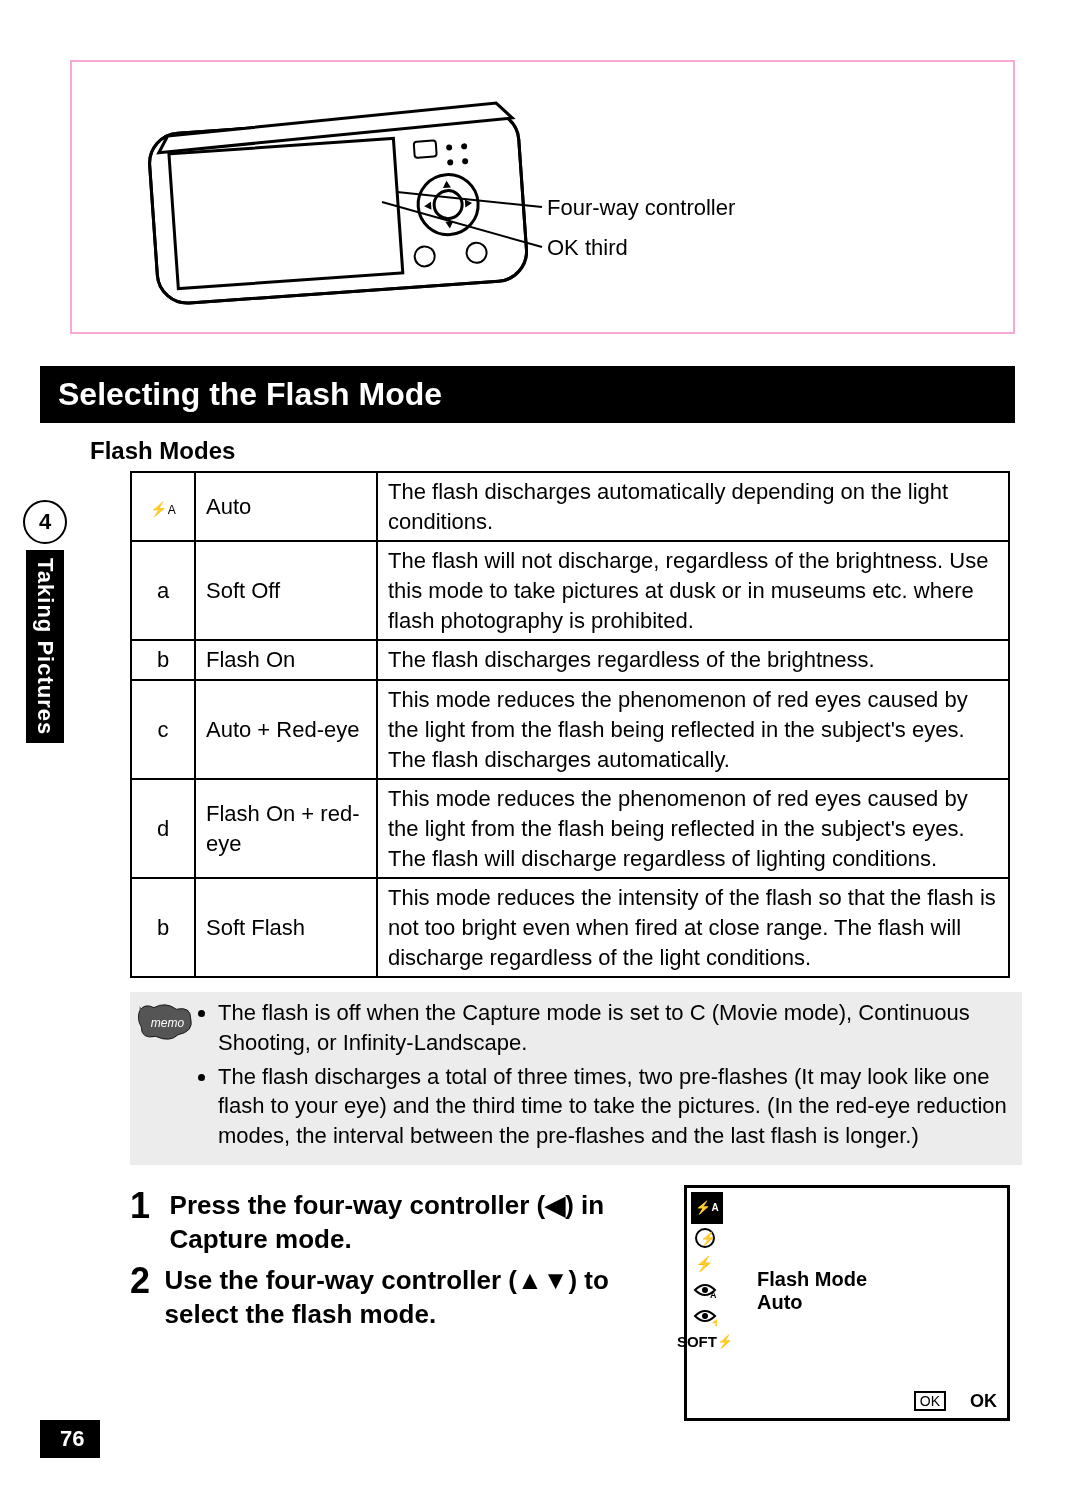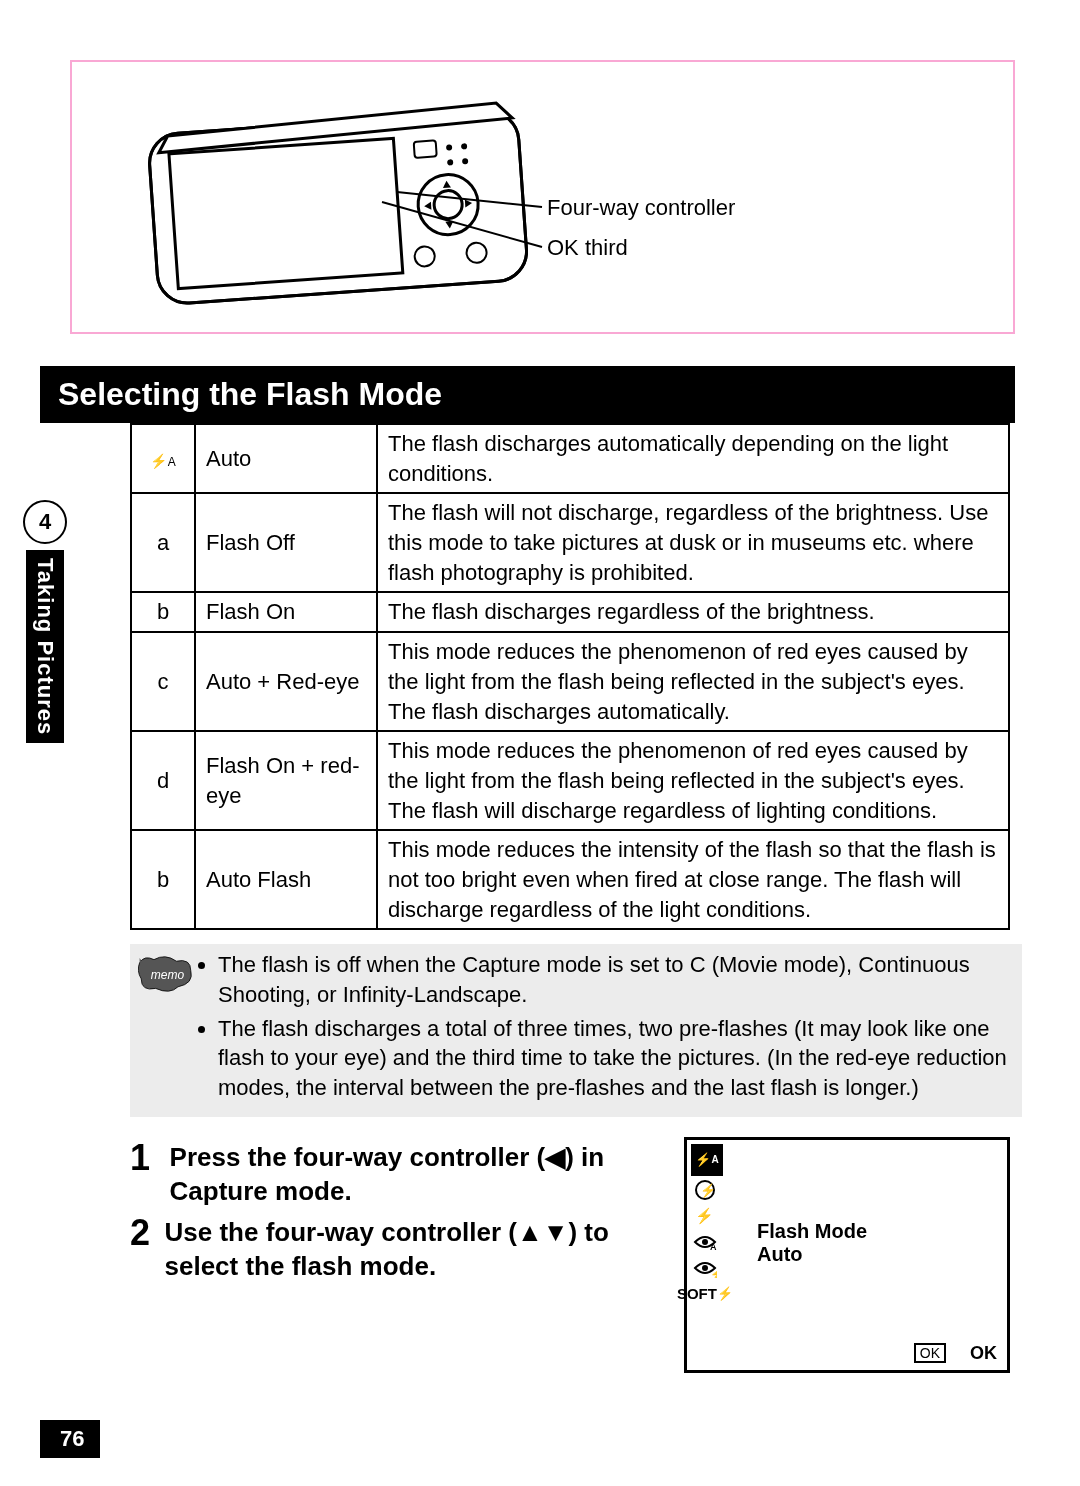--- a/index.html
+++ b/index.html
@@ -264,51 +264,52 @@
 
     <svg width="100%" height="100%" style="position:absolute;left:0;top:0;pointer-events:none">
       <line x1="325" y1="130" x2="470" y2="145" stroke="#000" stroke-width="2"></line>
       <line x1="310" y1="140" x2="470" y2="185" stroke="#000" stroke-width="2"></line>
     </svg>
     <div class="diag-label" style="left:475px; top:133px;">Four-way controller</div>
     <div class="diag-label" style="left:475px; top:173px;">OK third</div>
   </div>
 
   <div class="heading-bar">Selecting the Flash Mode</div>
+  <div class="subhead">Flash Modes</div>
 
   <table class="modes">
     <tbody>
         <tr>
       <td class="icon"><span style="font-size:14px">⚡</span><span style="font-size:12px">A</span></td>
       <td class="name">Auto</td>
       <td>The flash discharges automatically depending on the light conditions.</td>
     </tr>
     <tr>
       <td class="icon">a</td>
-      <td class="name">Flash Off</td>
+      <td class="name">Soft Off</td>
       <td>The flash will not discharge, regardless of the brightness. Use this mode to take pictures at dusk or in museums etc. where flash photography is prohibited.</td>
     </tr>
     <tr>
       <td class="icon">b</td>
       <td class="name">Flash On</td>
       <td>The flash discharges regardless of the brightness.</td>
     </tr>
     <tr>
       <td class="icon">c</td>
       <td class="name">Auto + Red-eye</td>
       <td>This mode reduces the phenomenon of red eyes caused by the light from the flash being reflected in the subject's eyes. The flash discharges automatically.</td>
     </tr>
     <tr>
       <td class="icon">d</td>
       <td class="name">Flash On + red-eye</td>
       <td>This mode reduces the phenomenon of red eyes caused by the light from the flash being reflected in the subject's eyes. The flash will discharge regardless of lighting conditions.</td>
     </tr>
     <tr>
       <td class="icon">b</td>
-      <td class="name">Auto Flash</td>
+      <td class="name">Soft Flash</td>
       <td>This mode reduces the intensity of the flash so that the flash is not too bright even when fired at close range. The flash will discharge regardless of the light conditions.</td>
     </tr>
   </tbody>
     </table>
 
   <div class="memo-block">
     <div class="memo-icon">
       <svg viewBox="0 0 70 48">
         <path d="M2 10 Q8 0 20 6 Q34 -2 48 8 Q66 4 66 20 Q70 36 50 40 Q40 50 22 42 Q4 46 4 30 Q-2 20 2 10 Z" fill="#555" stroke="#000" stroke-width="1"></path>
         <text x="16" y="30" font-size="15" font-style="italic" fill="#fff" font-family="Arial">memo</text>

